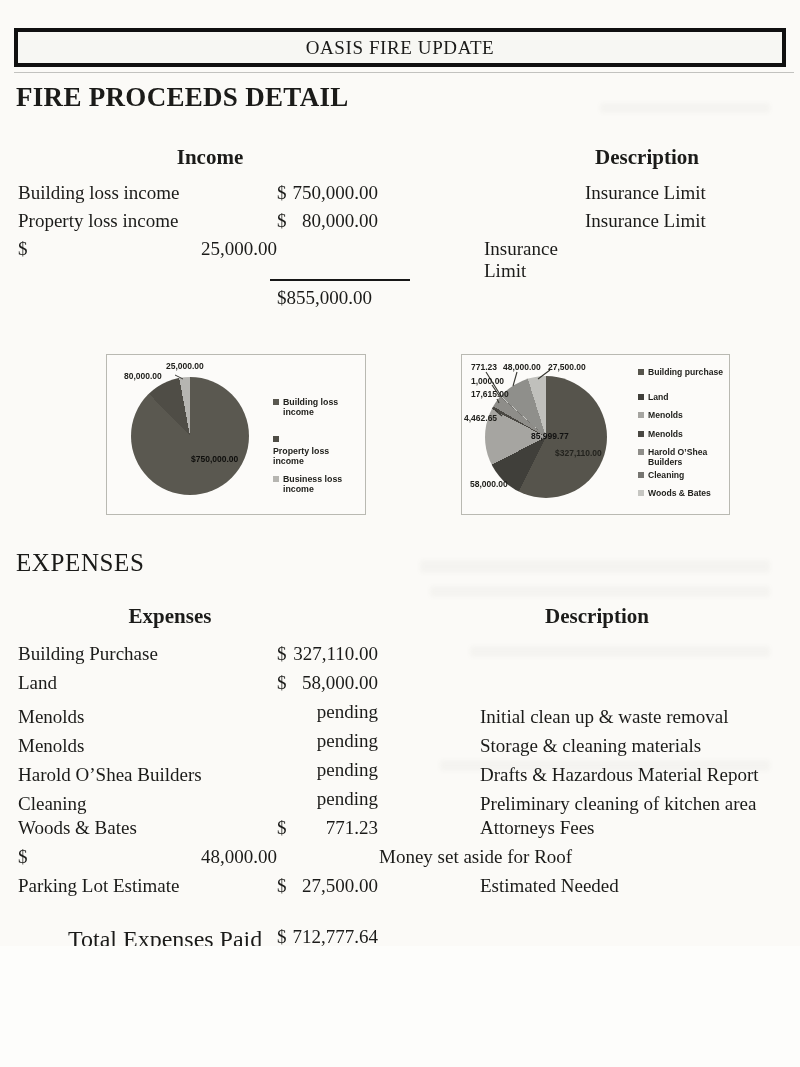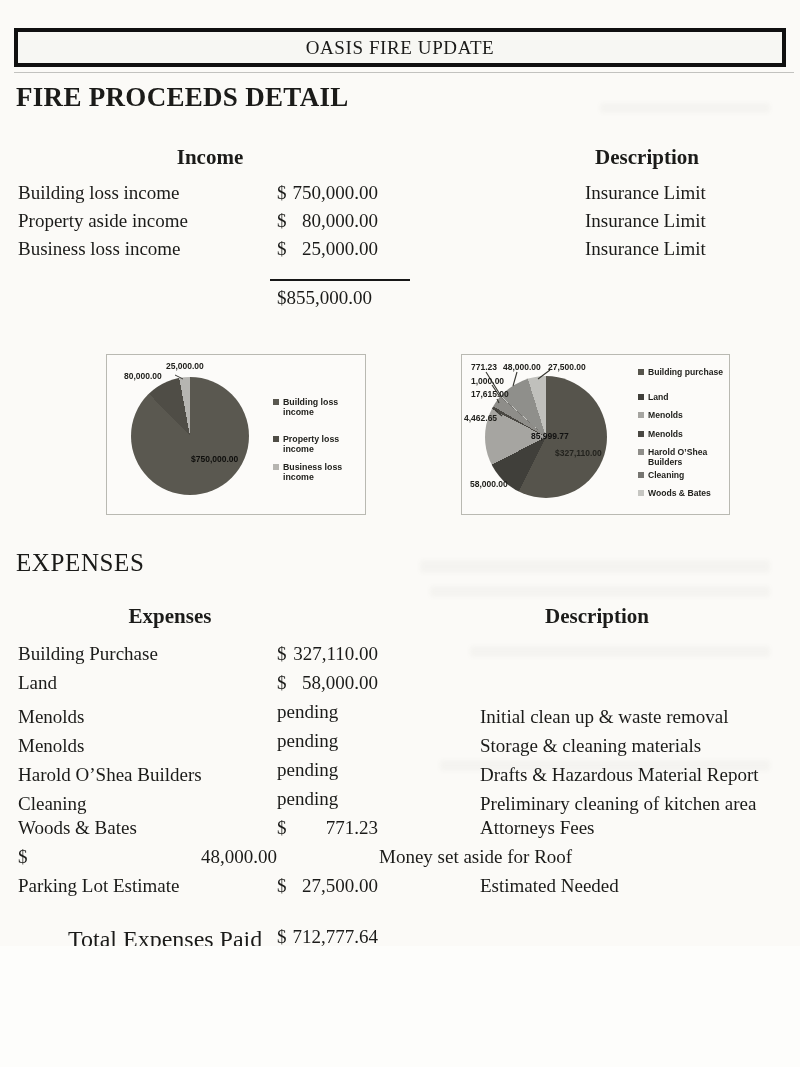--- a/index.html
+++ b/index.html
@@ -21,21 +21,21 @@
   #exp-h1{left:85px;top:604px;}   #exp-h2{left:512px;top:604px;}
 
   
   .tbl{position:absolute;left:18px;width:770px;}
   #income-table{top:182px;}
   #expenses-table{top:643px;}
   .trow{display:grid;grid-template-columns:259px 101px 1fr;align-items:baseline;
         font-size:19px;height:28px;}
   #expenses-table .trow{height:29px;}
   .amt{display:flex;justify-content:space-between;}
-  .amt.no-cur{justify-content:flex-start;}
+  .amt.no-cur{justify-content:flex-end;}
   #income-table .desc{padding-left:207px;}
   #expenses-table .desc{padding-left:102px;white-space:nowrap;}
 
   .rule{position:absolute;left:270px;top:279px;width:140px;height:2px;background:#171717;}
   .income-total{position:absolute;left:277px;top:287px;font-size:19px;}
 
   
   .chart{position:absolute;top:354px;height:159px;background:#fcfbf9;border:1px solid #b9b9b2;}
   #chart1{left:106px;width:258px;}
   #chart2{left:461px;width:267px;}
@@ -51,21 +51,21 @@
   .p2-i{left:8px;top:124px;}
   .leader-svg{position:absolute;left:0;top:0;width:100%;height:100%;pointer-events:none;}
 
   .legend{position:absolute;font-family:"Liberation Sans",sans-serif;font-weight:bold;color:#23231f;}
   #legend1{left:166px;top:42px;width:90px;font-size:8.8px;}
   #legend2{left:176px;top:12px;width:90px;font-size:8.6px;}
   .legend-entry{display:flex;gap:4px;align-items:flex-start;}
   .legend-marker{width:6px;height:6px;margin-top:2px;flex:none;}
   .legend-text{line-height:1.18;}
   #legend1 .legend-entry:nth-child(1){margin-bottom:16px;}
-  #legend1 .legend-entry:nth-child(2){margin-bottom:7px;}
+  #legend1 .legend-entry:nth-child(2){margin-bottom:7px;flex-direction:column;}
   #legend2 .legend-entry:nth-child(1){margin-bottom:15px;}
   #legend2 .legend-entry:nth-child(2){margin-bottom:8px;}
   #legend2 .legend-entry:nth-child(3){margin-bottom:9px;}
   #legend2 .legend-entry:nth-child(4){margin-bottom:7px;}
   #legend2 .legend-entry:nth-child(5){margin-bottom:3px;}
   #legend2 .legend-entry:nth-child(6){margin-bottom:8px;}
 
   
   .brow-label{position:absolute;left:68px;font-size:24px;}
   .brow-amt{position:absolute;font-size:19px;display:flex;justify-content:space-between;}
@@ -100,29 +100,28 @@
 
   <div class="trow">
         <span class="lbl">Building loss income</span>
         <span class="amt">
           <span class="cur">$</span>
           <span class="val">750,000.00</span>
         </span>
         <span class="desc">Insurance Limit</span>
       </div>
       <div class="trow">
-        <span class="lbl">Property aside income</span>
+        <span class="lbl">Property loss income</span>
         <span class="amt">
           <span class="cur">$</span>
           <span class="val">80,000.00</span>
         </span>
         <span class="desc">Insurance Limit</span>
       </div>
       <div class="trow">
-        <span class="lbl">Business loss income</span>
         <span class="amt">
           <span class="cur">$</span>
           <span class="val">25,000.00</span>
         </span>
         <span class="desc">Insurance Limit</span>
       </div>
     </div>
 
   <div class="rule"></div>
   <div class="income-total">$855,000.00</div>

